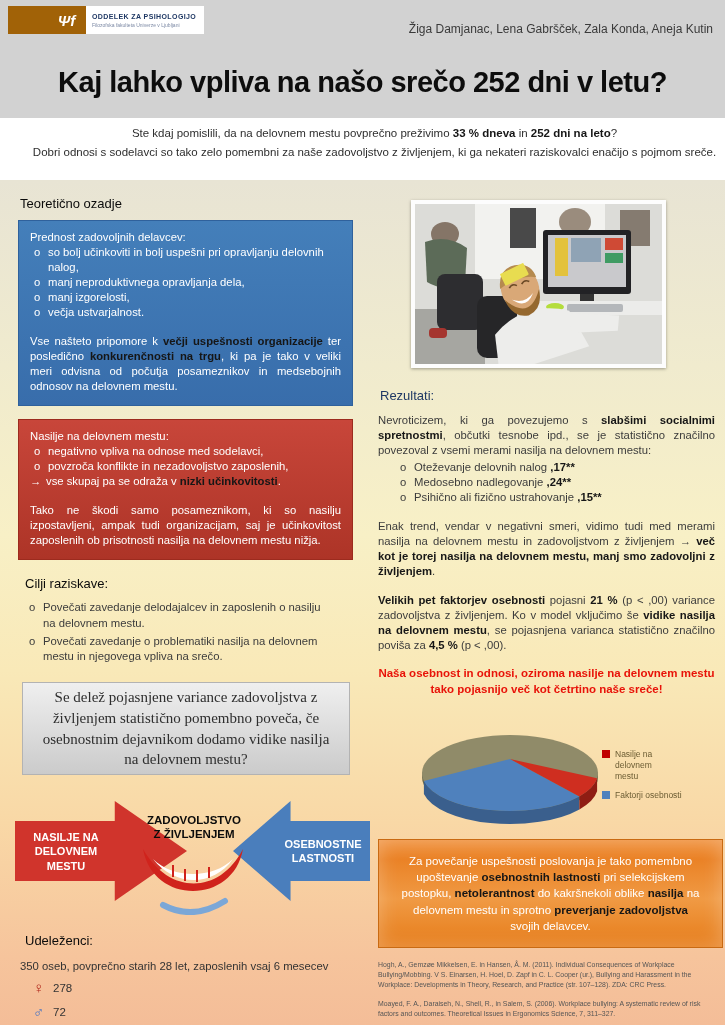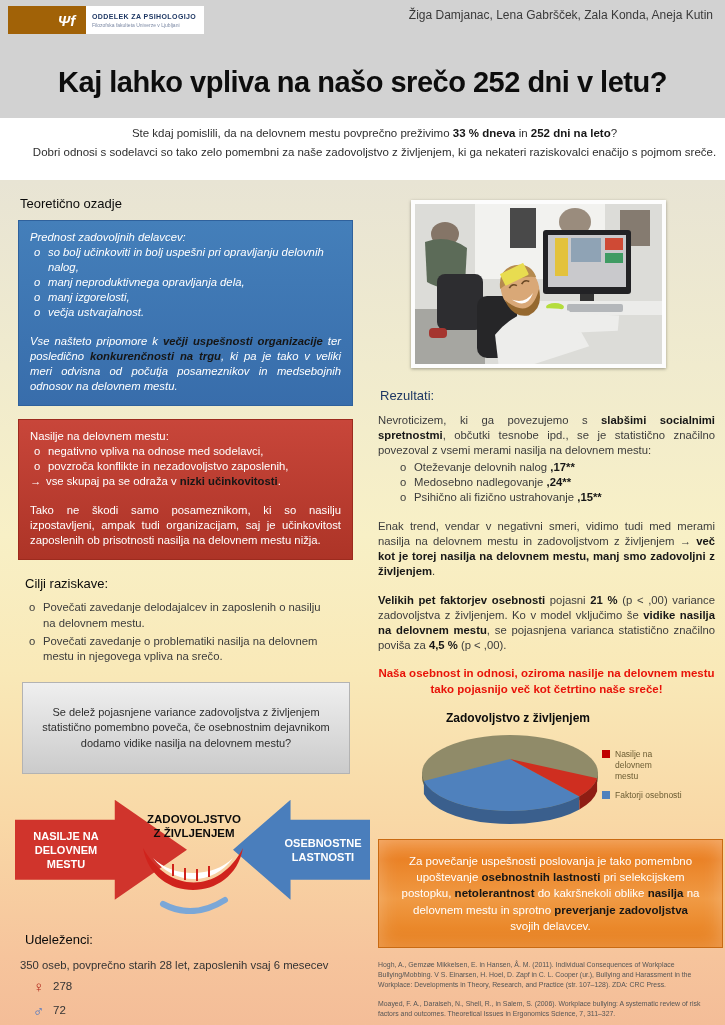--- a/index.html
+++ b/index.html
@@ -6,49 +6,49 @@
   .poster{position:relative;width:725px;height:1025px;background:#fff;overflow:hidden;
           font-family:"Liberation Sans",sans-serif;color:#3c3c3c;}
   
   .hdr{position:absolute;left:0;top:0;width:725px;height:118px;background:#d2d2d2;}
   .logo{position:absolute;left:8px;top:6px;height:28px;display:flex;background:#fff;align-items:stretch;}
   .logo-mark{width:39px;background:#a16207;color:#fff;display:flex;align-items:center;justify-content:center;
              font-size:15px;font-style:italic;font-weight:bold;padding-left:39px;}
   .logo-txt{padding:4px 8px 3px 6px;display:flex;flex-direction:column;justify-content:center;}
   .logo-dept{font-size:7px;font-weight:bold;color:#1f3864;letter-spacing:.4px;text-transform:uppercase;}
   .logo-sub{font-size:5px;color:#7d8aa5;margin-top:2px;}
-  .authors{position:absolute;right:12px;top:8px;font-size:12px;color:#3a3a3a;}
+  .authors{position:absolute;right:12px;top:22px;font-size:12px;color:#3a3a3a;}
   .title{position:absolute;left:0;top:66px;width:725px;text-align:center;font-size:29px;font-weight:bold;
          color:#0d0d0d;letter-spacing:-.5px;}
   
   .intro{position:absolute;left:12px;top:118px;width:725px;height:62px;background:#ffffff;text-align:center;}
   .intro-l1{margin-top:9px;font-size:11.5px;color:#2e2e2e;}
   .intro-l2{margin-top:7px;font-size:11.5px;color:#2e2e2e;}
   b{color:#161616;}
   
   .bodybg{position:absolute;left:0;top:180px;width:725px;height:845px;
     background:linear-gradient(180deg,#e8e4d4 0%,#f0ebce 22%,#f8f0c6 42%,#f9e9b8 58%,#f9d8a6 76%,#f6c49c 92%,#f4bd98 100%);}
   
   .col-l{position:absolute;left:15px;top:196px;width:352px;}
   .col-r{position:absolute;left:378px;top:200px;width:337px;}
   .h2{font-size:13px;font-weight:normal;color:#0b0b0b;margin:0 0 9px 5px;}
   .h2.navy{color:#1f3864;margin-left:2px;}
   
   .bluebox{width:311px;margin-left:3px;background:linear-gradient(180deg,#447fba,#386dab);
-           border:1px solid #2f619c;color:#fff;font-size:11.3px;line-height:1.33;padding:9px 11px 11px 11px;font-style:italic;}
+           border:1px solid #2f619c;color:#fff;font-size:11.3px;line-height:1.33;padding:9px 11px 11px 11px;}
   .redbox{width:311px;margin-left:3px;margin-top:13px;background:linear-gradient(180deg,#c8463a,#ad3427);
           border:1px solid #9c2b1e;color:#fff;font-size:11.3px;line-height:1.33;padding:9px 11px 11px 11px;}
   .boxrow{display:flex;}
   .mk{flex:0 0 14px;text-align:left;padding-left:4px;}
   .mk2{flex:0 0 16px;}
   .just{text-align:justify;}
   .gap{height:14px;}
   .goals{font-size:11.3px;color:#3c3c3c;margin:4px 0 0 10px;line-height:1.35;width:320px;}
   .qbox{width:300px;margin:18px 0 0 7px;background:linear-gradient(180deg,#efefef,#cbcbcb);
-        border:1px solid #b3b3b3;color:#2e2e2e;font-size:11px;line-height:1.38;text-align:center;padding:22px 13px;}
+        border:1px solid #b3b3b3;color:#2e2e2e;font-size:15px;line-height:1.38;text-align:center;padding:4px 13px;font-family:Liberation Serif, serif;}
   
   .diagram{position:relative;height:138px;margin-top:8px;}
   .arr{position:absolute;top:18px;height:100px;}
   .arr-red{left:0;width:172px;background:#d0342c;
      clip-path:polygon(0% 20%,58% 20%,58% 0%,100% 50%,58% 100%,58% 80%,0% 80%);}
   .arr-blue{left:218px;width:137px;background:#4a7ebc;
      clip-path:polygon(100% 20%,42% 20%,42% 0%,0% 50%,42% 100%,42% 80%,100% 80%);}
   .arr .lbl{position:absolute;top:50%;transform:translateY(-50%);color:#fff;font-weight:bold;
             font-size:11px;line-height:1.3;text-align:center;}
   .arr-red .lbl{left:4px;width:94px;}
@@ -262,21 +262,20 @@
         </div>
     </div>
 
     <div class="rp just" style="margin-top:14px;"><span>Enak trend, vendar v negativni smeri, vidimo tudi med merami nasilja na delovnem mestu in zadovoljstvom z življenjem → </span><b>več kot je torej nasilja na delovnem mestu, manj smo zadovoljni z življenjem</b><span>.</span></div>
 
     <div class="rp just" style="margin-top:14px;"><b>Velikih pet faktorjev osebnosti</b><span> pojasni </span><b>21 %</b><span> (p &lt; ,00) variance zadovoljstva z življenjem. Ko v model vključimo še </span><b>vidike nasilja na delovnem mestu</b><span>, se pojasnjena varianca statistično značilno poviša za </span><b>4,5 %</b><span> (p &lt; ,00).</span></div>
 
     <div class="highlight">Naša osebnost in odnosi, oziroma nasilje na delovnem mestu tako pojasnijo več kot četrtino naše sreče!</div>
 
     <div class="chart">
-      <div class="chart-title">Zadovoljstvo z življenjem</div>
       <svg width="280" height="106" viewBox="0 0 280 106" style="position:absolute;left:0;top:14px;">
         <ellipse cx="132" cy="52" rx="88" ry="38" fill="#6e6a4b"></ellipse>
         <ellipse cx="132" cy="48" rx="88" ry="38" fill="#908b69"></ellipse>
         <path d="M45.9,55.9 A88,38 0 0 0 201.4,71.4 L201.4,84.4 A88,38 0 0 1 45.9,68.9 Z" fill="#3a5f8d"></path>
         <path d="M201.4,71.4 A88,38 0 0 0 219.1,53.3 L219.1,66.3 A88,38 0 0 1 201.4,84.4 Z" fill="#8f1d13"></path>
         <path d="M132,34 L45.9,55.9 A88,38 0 0 0 201.4,71.4 Z" fill="#4f81bd"></path>
         <path d="M132,34 L201.4,71.4 A88,38 0 0 0 219.1,53.3 Z" fill="#cf2e20"></path>
       </svg>
       <div class="legend">
         <div class="leg-item">

